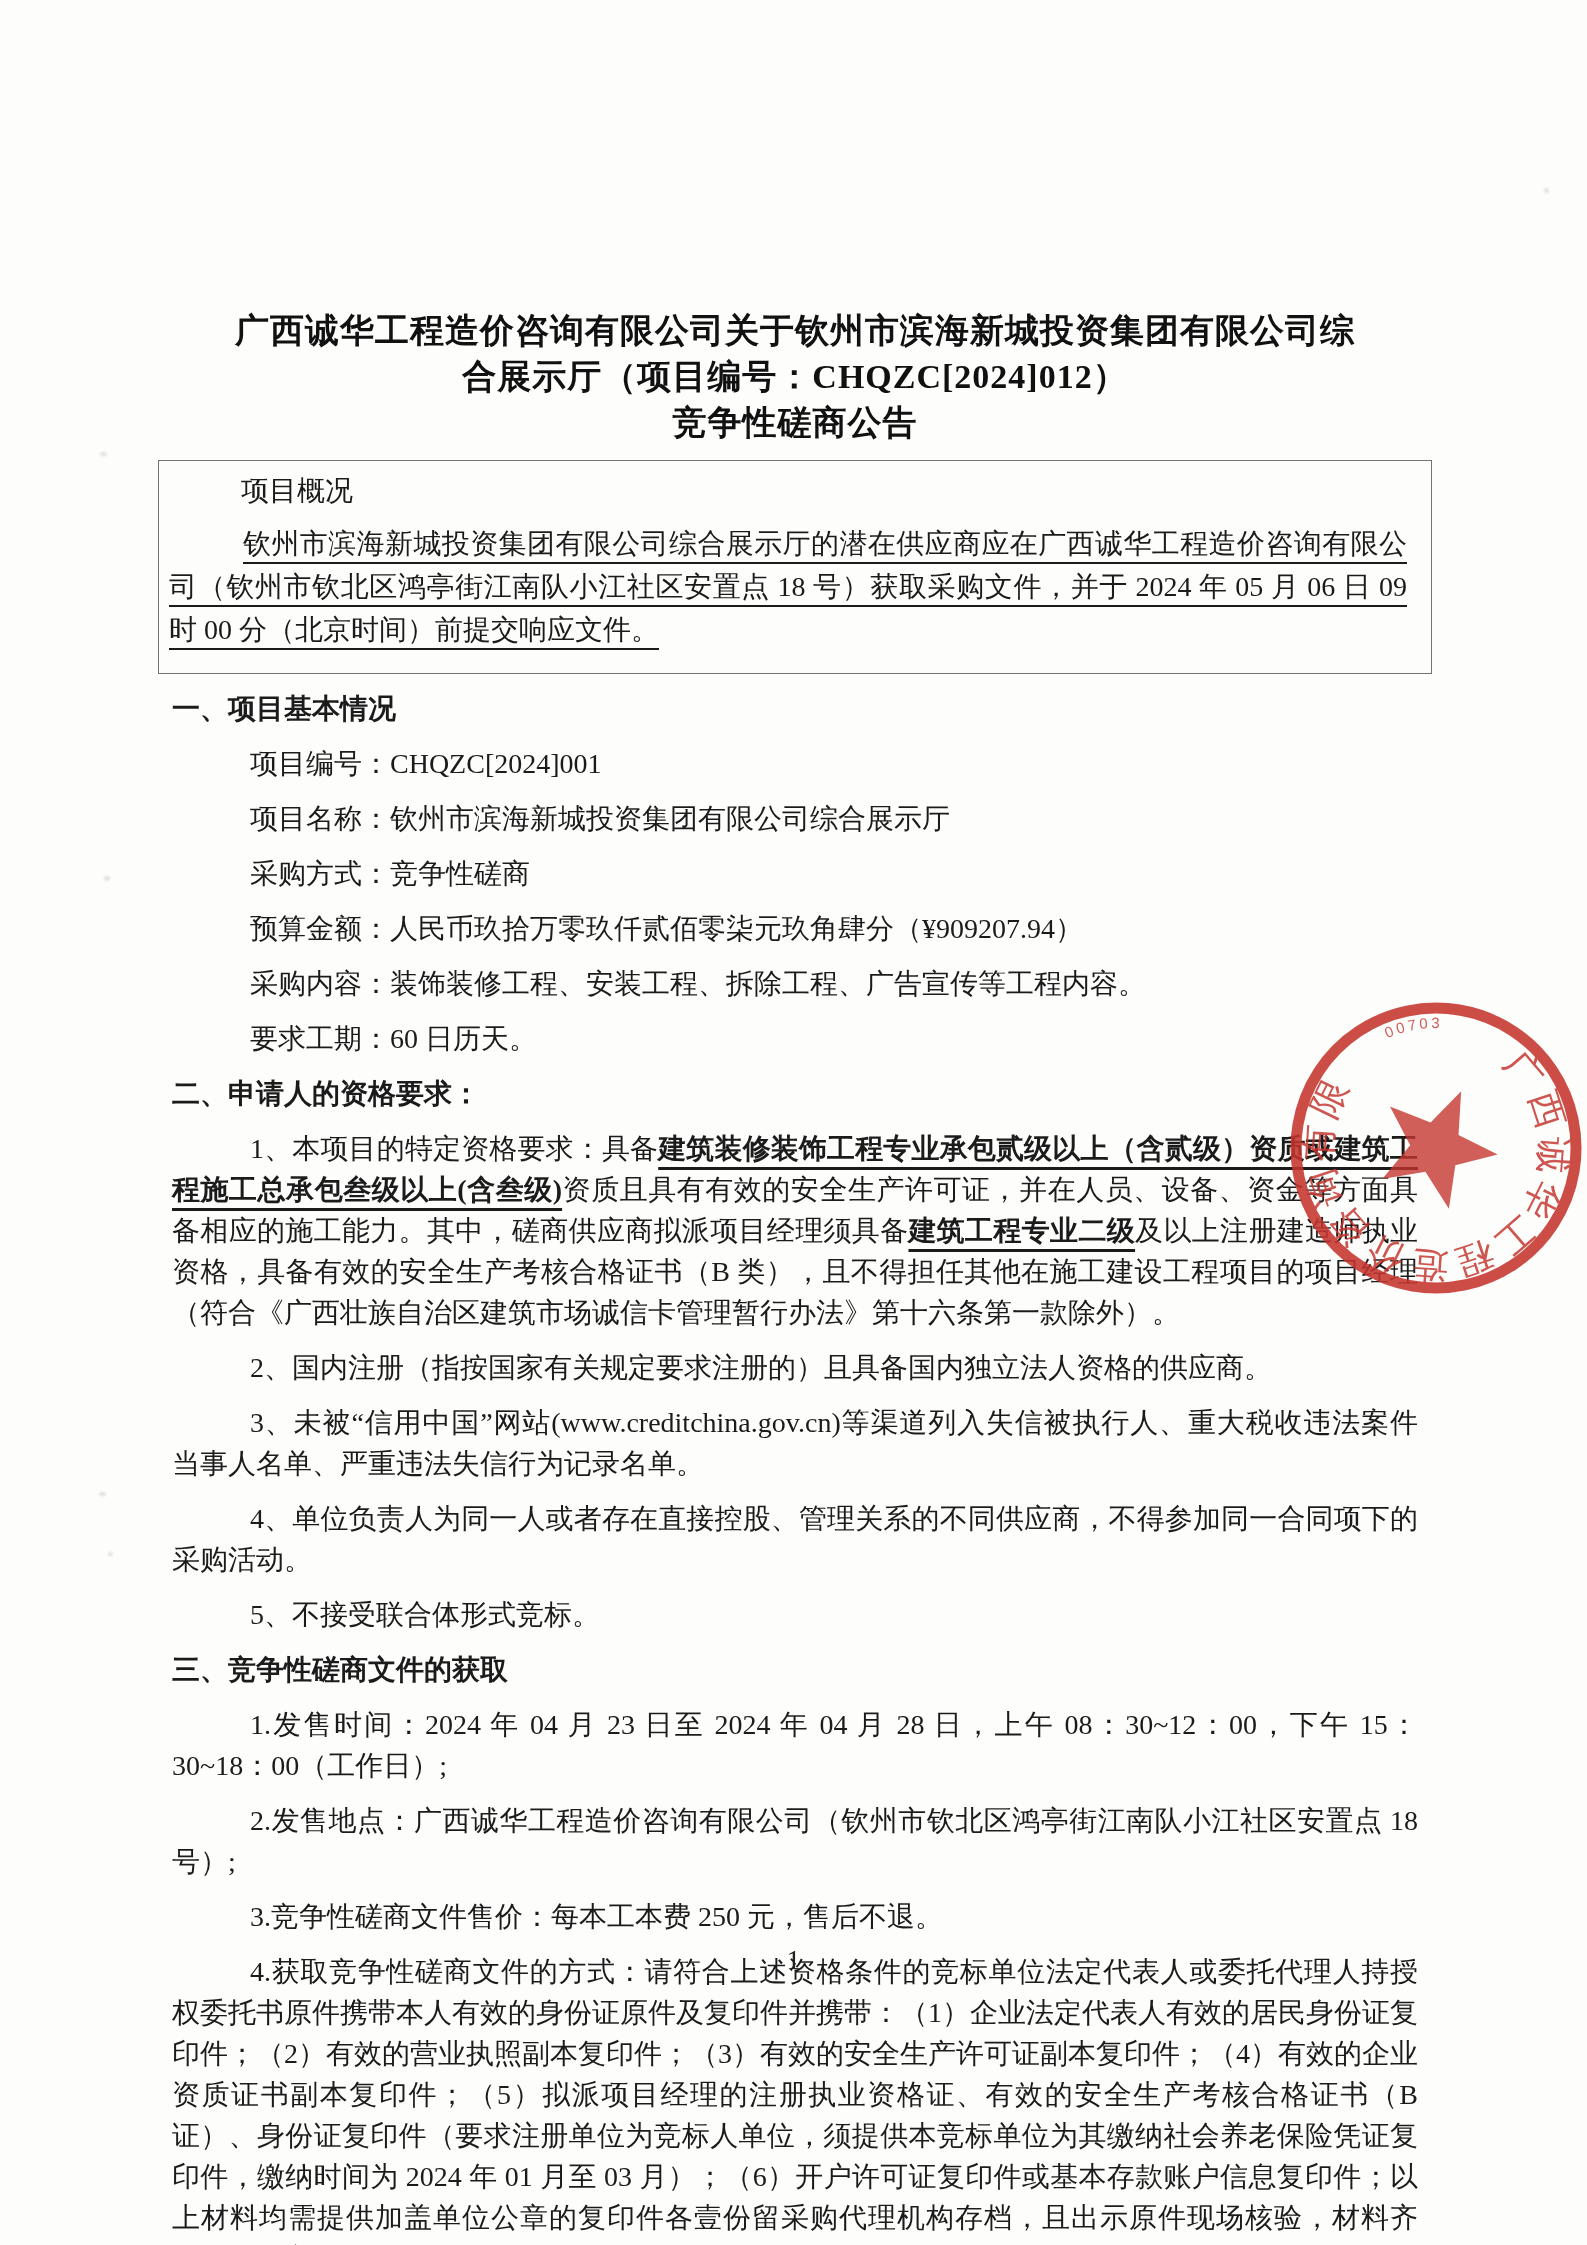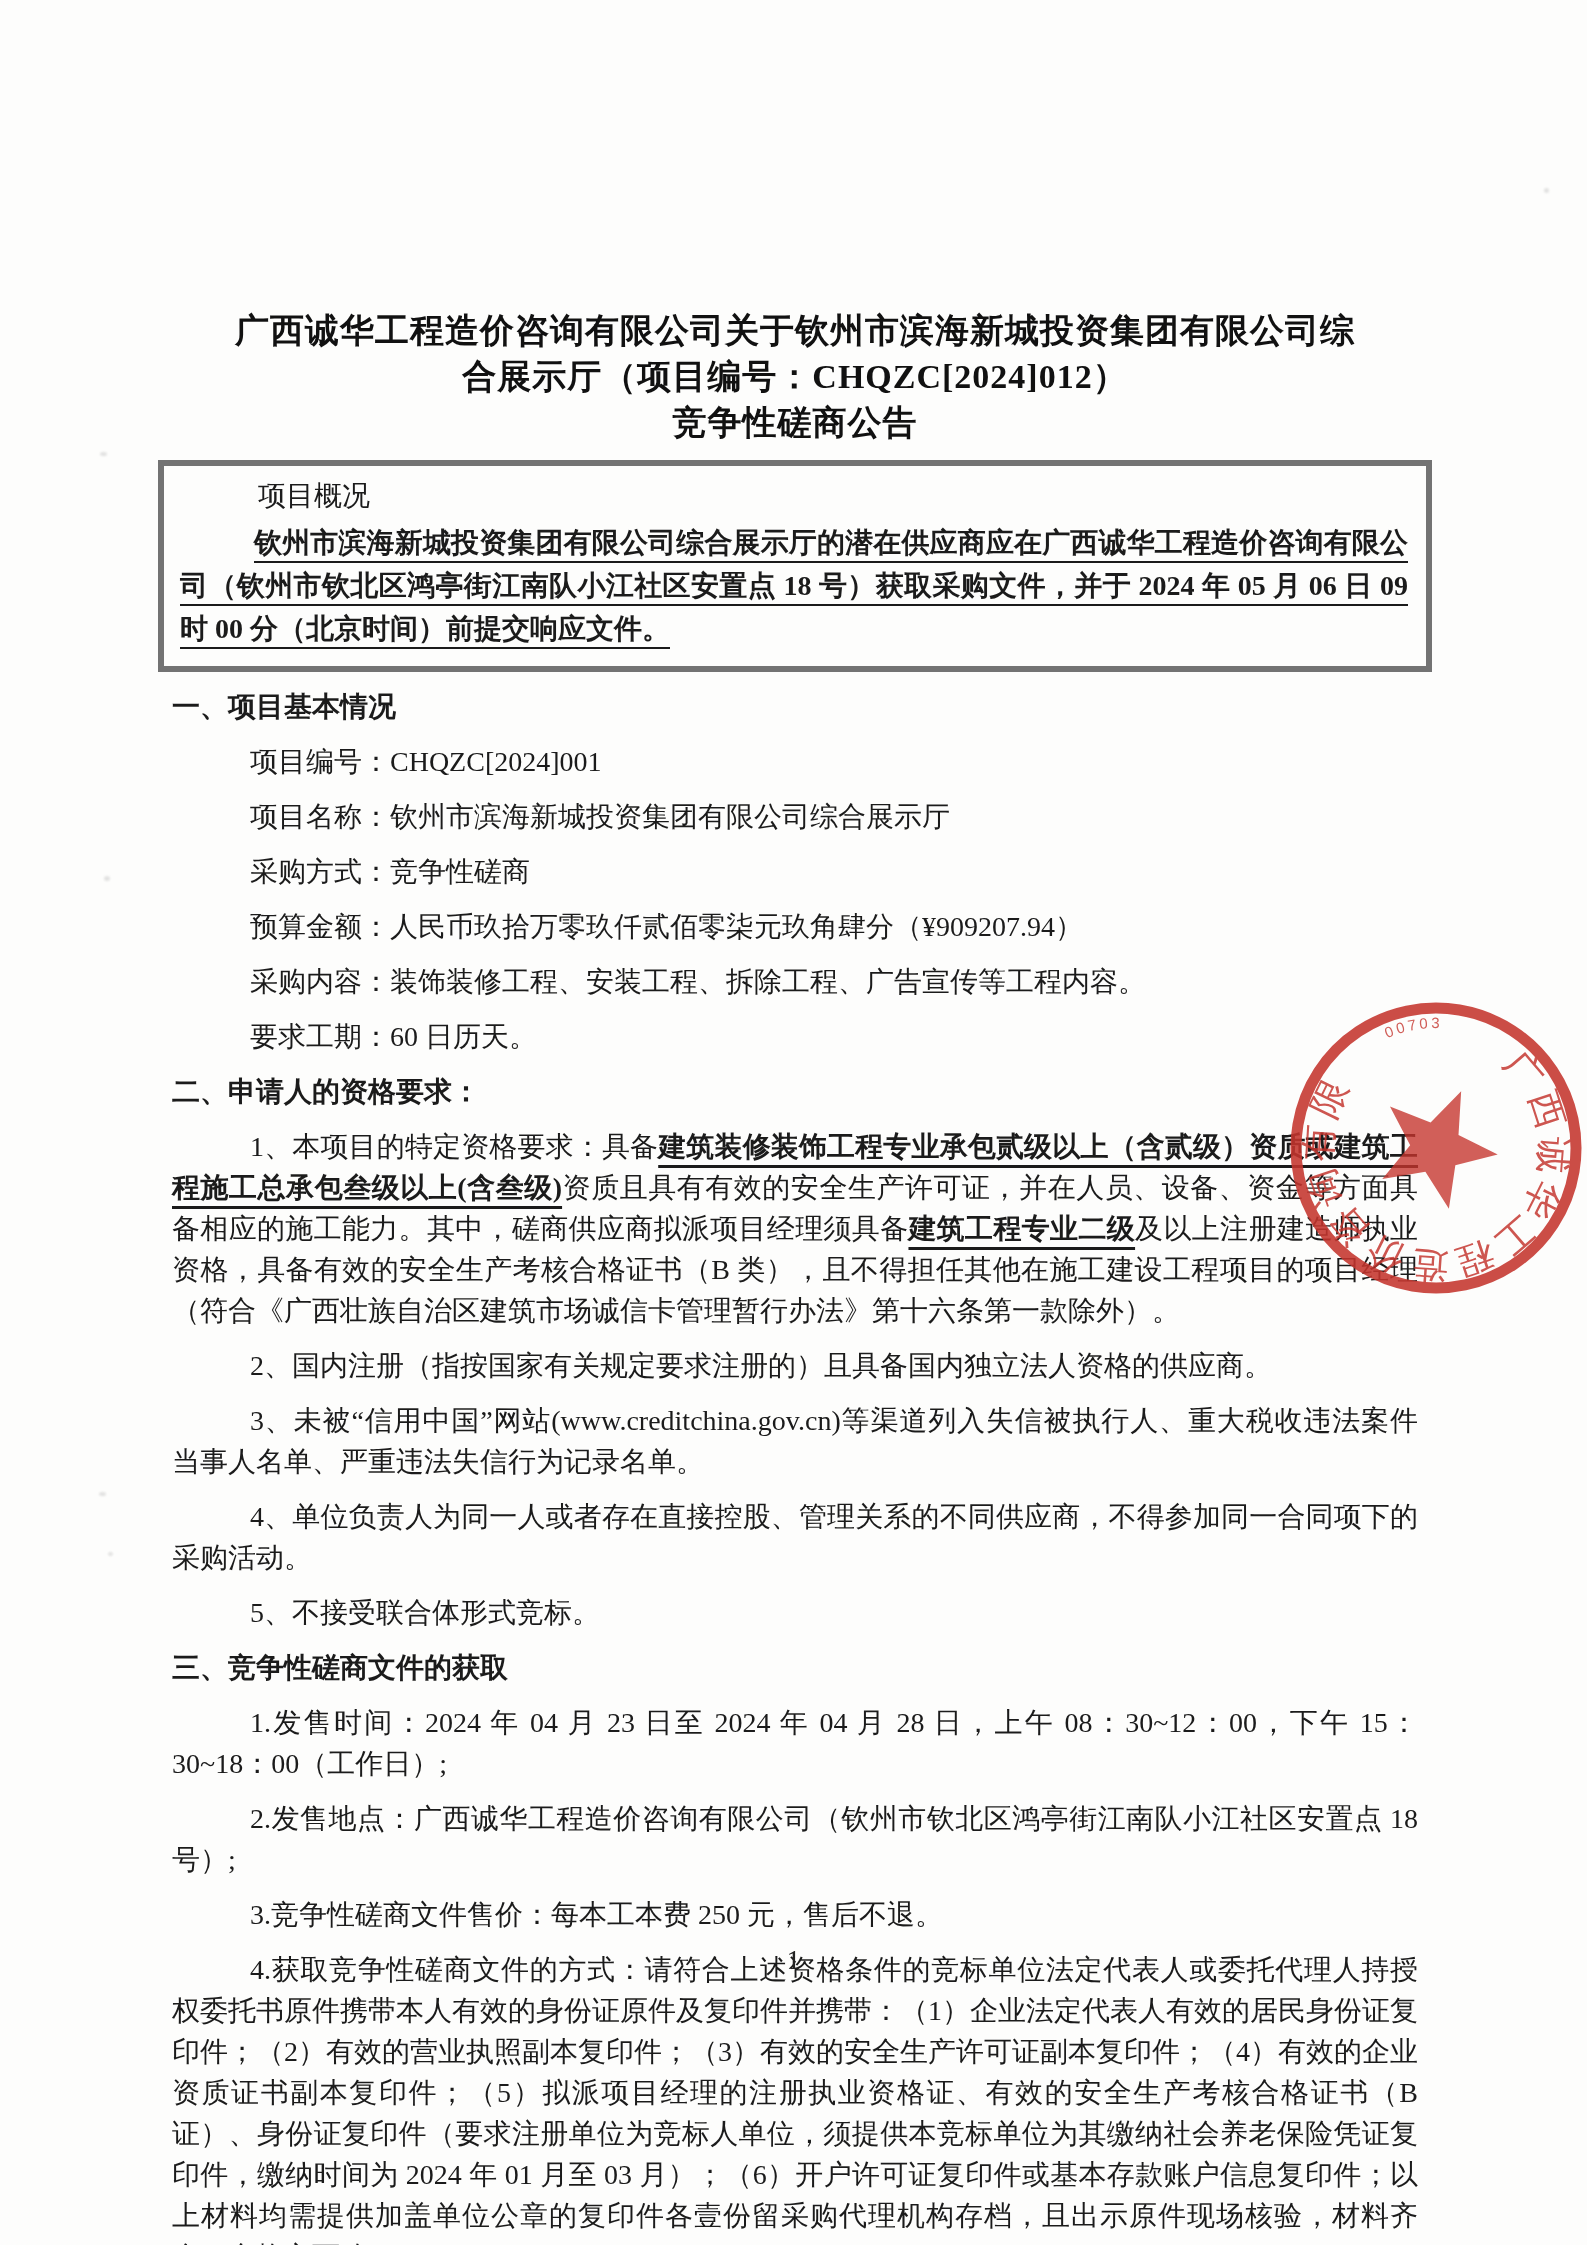--- a/index.html
+++ b/index.html
@@ -3,25 +3,25 @@
 <meta charset="utf-8">
 <style>
   html,body{margin:0;padding:0;background:#e8e8e8;}
   .sheet{
     position:relative;width:1587px;height:2245px;margin:0 auto;
     background:#fdfdfc;overflow:hidden;
     font-family:"Liberation Serif","DejaVu Serif",serif;color:#1b1b1b;
   }
   .content{position:absolute;left:158px;top:308px;width:1274px;}
   .title{font-size:34px;font-weight:bold;text-align:center;line-height:46px;color:#111;letter-spacing:1px;}
-  .box{border:6px solid #737373;margin-top:14px;padding:8px 14px 12px 12px;font-size:28px;line-height:43px;}
+  .box{border:1px solid #737373;margin-top:14px;padding:8px 14px 12px 0;font-size:28px;line-height:43px;}
   .box-heading{text-indent:82px;margin:0;}
   .box-body{
-    margin:4px;text-indent:74px;text-align:justify;
-    text-decoration:underline;text-underline-offset:9px;text-decoration-thickness:2px;font-weight:bold;
+    margin:10px;text-indent:74px;text-align:justify;
+    text-decoration:underline;text-underline-offset:9px;text-decoration-thickness:2px;
   }
   .body-text{font-size:28px;line-height:41px;text-align:justify;margin-top:7px;}
   .body-text p{margin:14px;}
   .sec-heading{font-weight:bold;}
   .indent{text-indent:78px;}
   .bu{font-weight:bold;text-decoration:underline;text-underline-offset:9px;text-decoration-thickness:2.5px;}
   .pagenum{position:absolute;top:1944px;left:0;width:1587px;text-align:center;font-size:28px;color:#222;}
   .stamp{position:absolute;left:1266px;top:978px;width:340px;height:340px;pointer-events:none;}
   .speck{position:absolute;background:#9a9a9a;opacity:.28;border-radius:50%;filter:blur(1px);}
   .speck.s1{left:100px;top:452px;width:7px;height:4px;}

